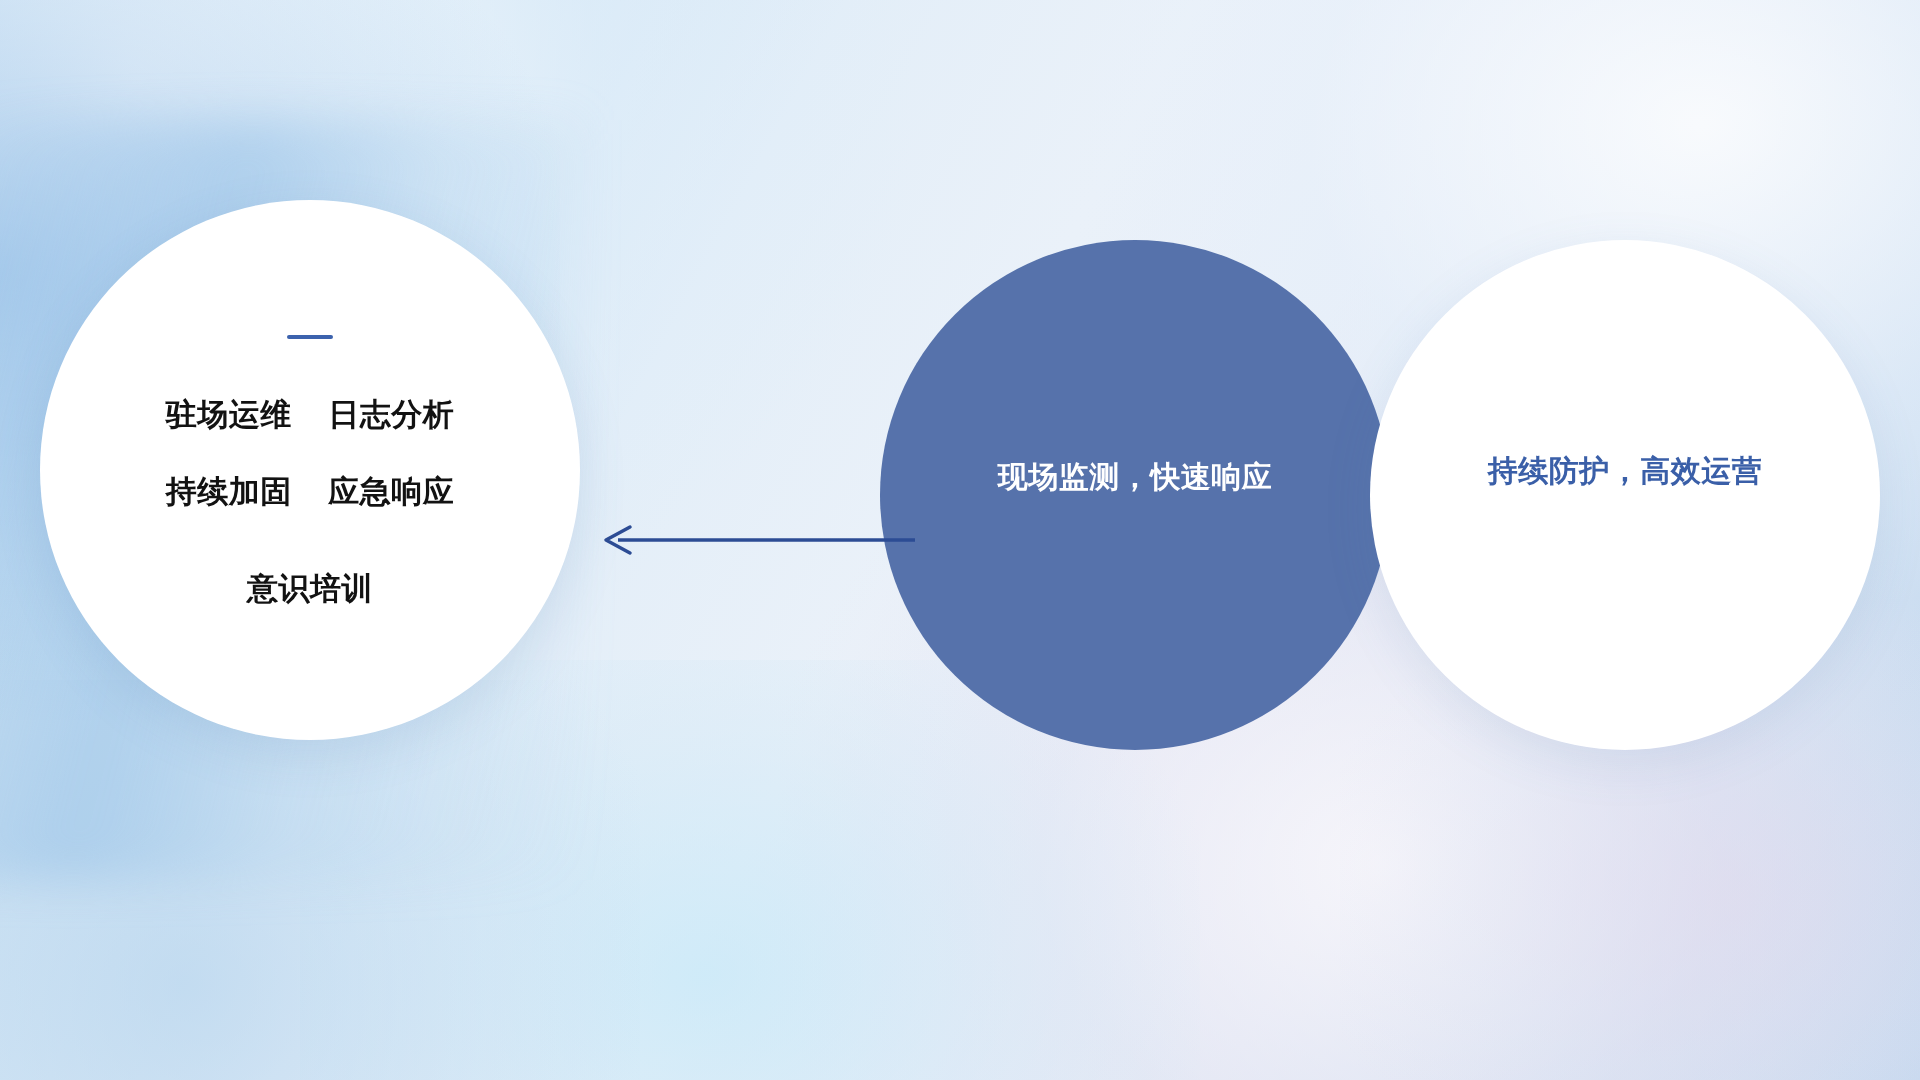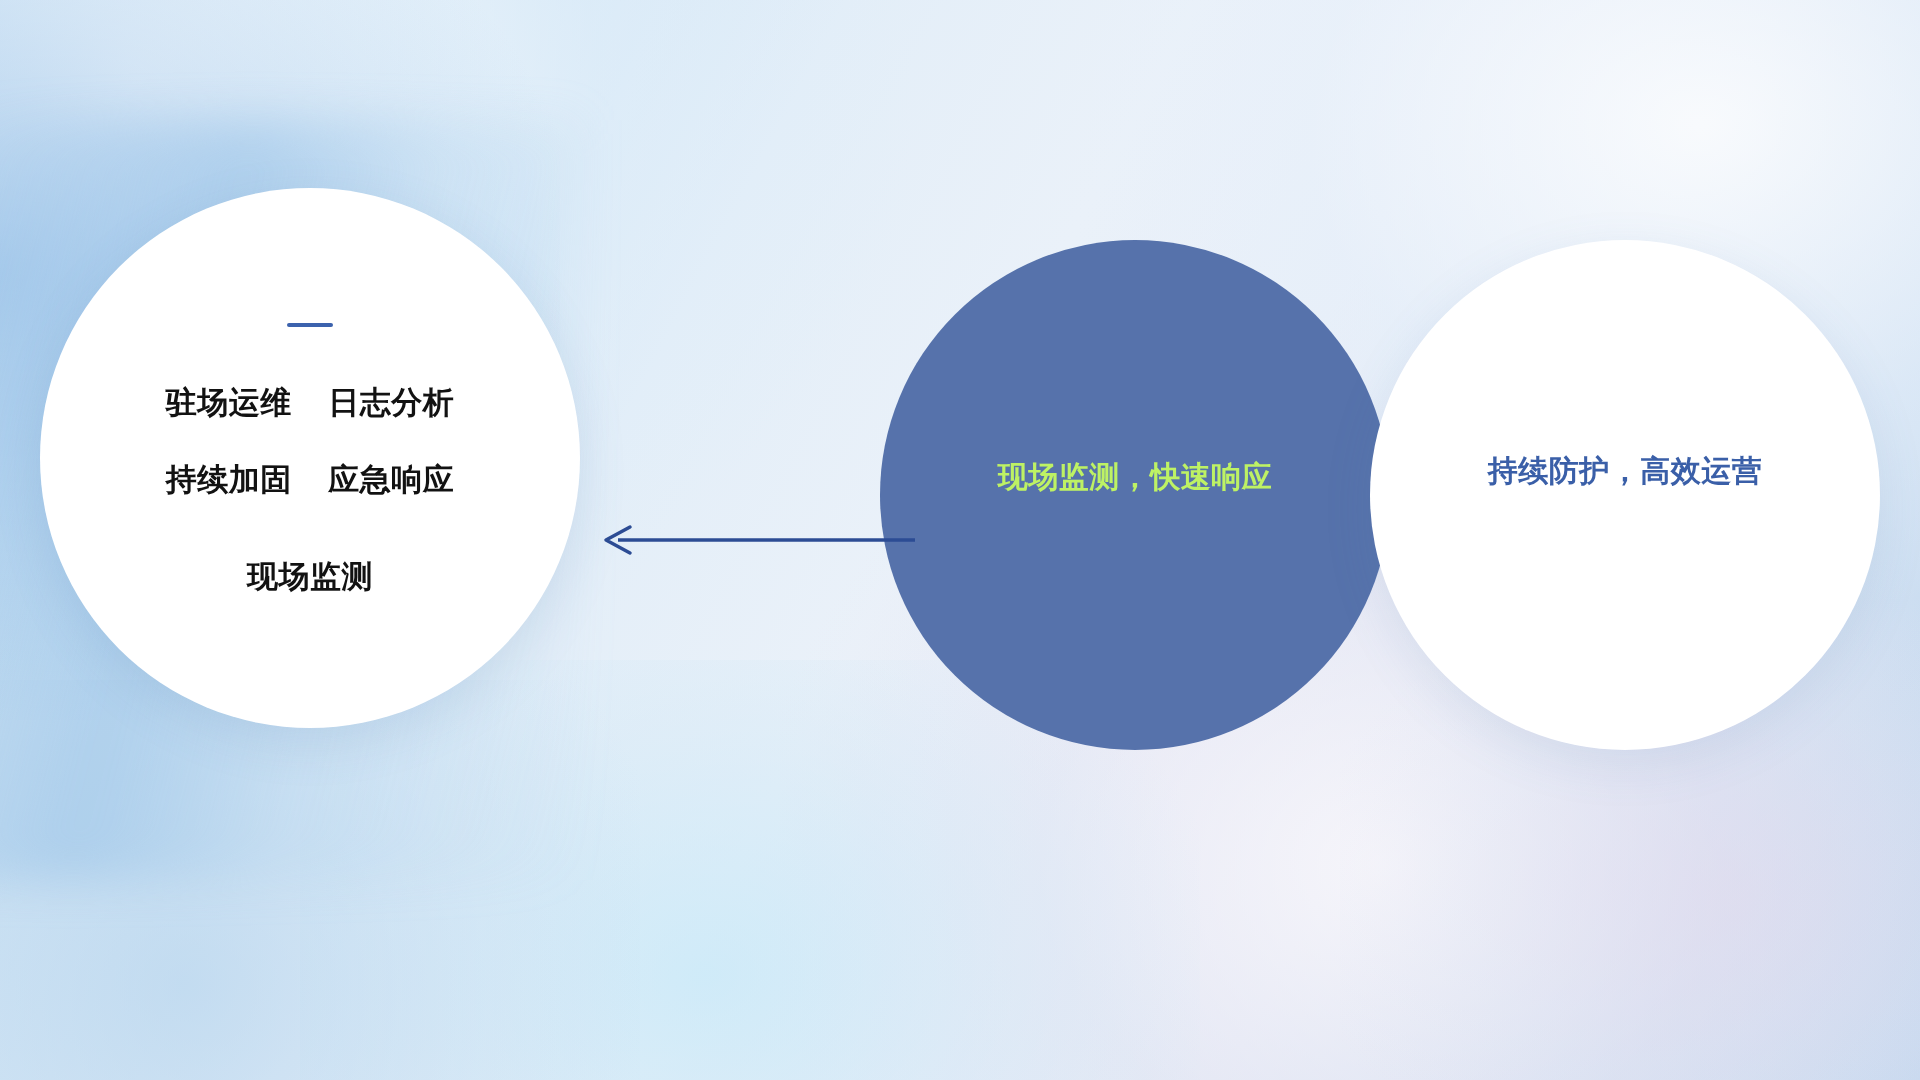--- a/index.html
+++ b/index.html
@@ -67,21 +67,21 @@
     border-radius:50%;
     display:flex;
     flex-direction:column;
     align-items:center;
     justify-content:center;
     text-align:center;
   }
 
   
   #circle-left {
-    left:40px; top:188px; width:540px; height:540px;
+    left:40px; top:200px; width:540px; height:540px;
     background:#ffffff;
     box-shadow:0 14px 48px rgba(90,130,180,.16);
     z-index:3;
     gap:8px;
   }
   #circle-left .dash {
     width:46px; height:4px; background:#3c62ad; border-radius:2px;
     margin-bottom:52px;
   }
   #circle-left .line {
@@ -93,21 +93,21 @@
   #circle-left .line.l2 { margin-bottom:56px; }
 
   
   #circle-middle {
     left:880px; top:240px; width:510px; height:510px;
     background:#5672ab;
     z-index:1;
     padding:0 38px;
   }
   #circle-middle .title {
-    font-size:30px; font-weight:bold; color:#bef264;
+    font-size:30px; font-weight:bold; color:#ffffff;
     letter-spacing:.5px; line-height:1.2;
     margin-bottom:36px;
     white-space:nowrap;
   }
   #circle-middle .body {
     font-size:26.5px; color:#ffffff; line-height:1.62;
     max-width:380px;
   }
 
   
@@ -146,21 +146,21 @@
   <div class="bg-glow-7"></div>
   <div class="bg-streak"></div>
 </div>
 
 <div id="diagram">
 
   <div class="circle" id="circle-left">
     <div class="dash"></div>
     <div class="line l1">驻场运维    日志分析</div>
     <div class="line l2">持续加固    应急响应</div>
-    <div class="line l3">现场监测</div>
+    <div class="line l3">意识培训</div>
   </div>
 
   <div class="circle" id="circle-middle">
     <div class="title">现场监测，快速响应</div>
   </div>
 
   <div class="circle" id="circle-right">
     <div class="title">持续防护，高效运营</div>
   </div>
 

